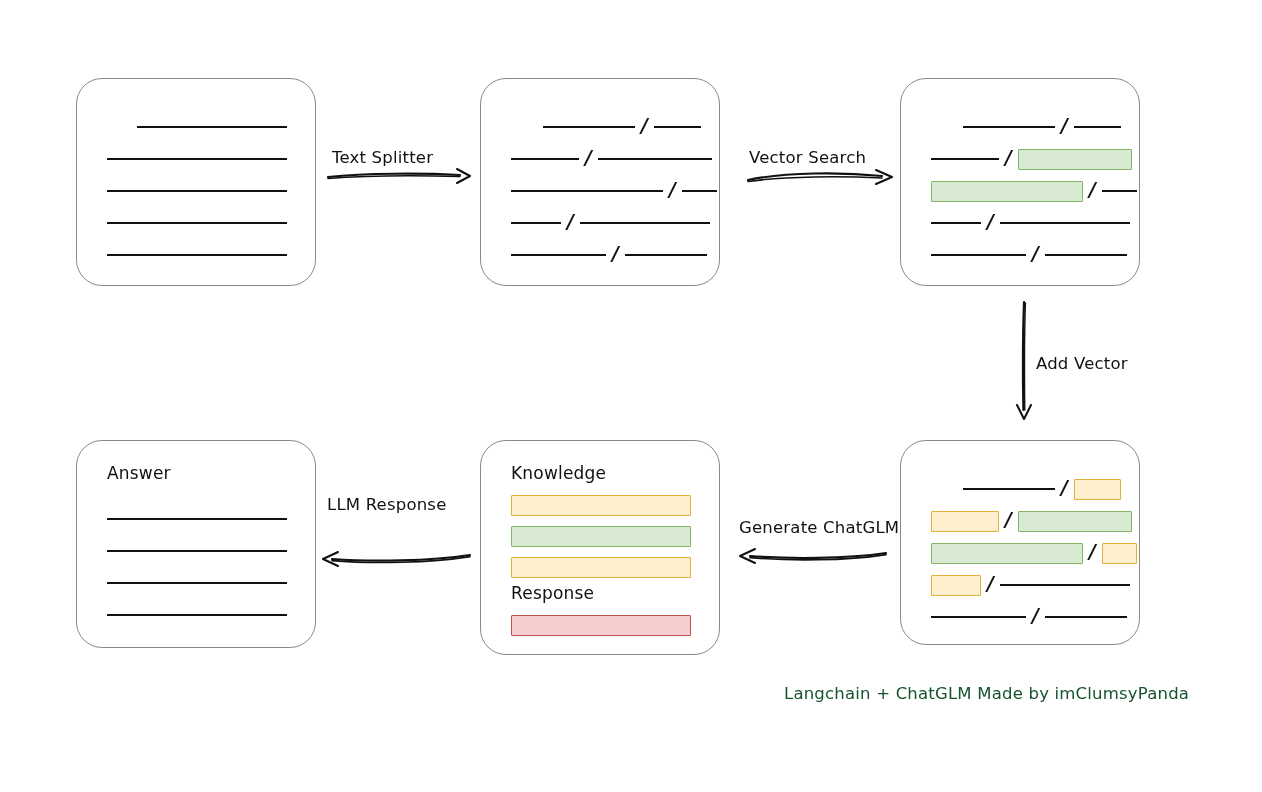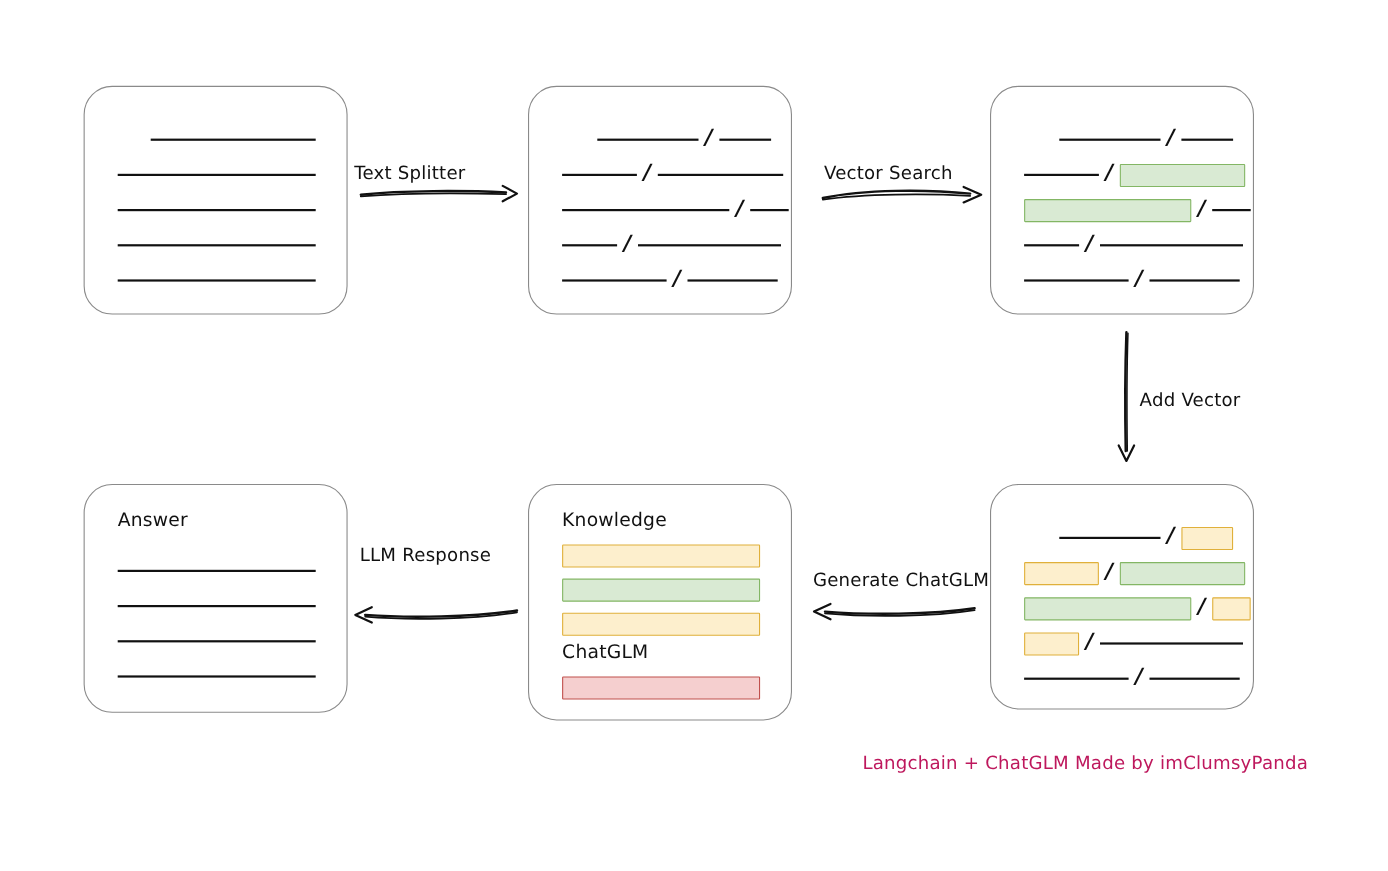--- a/index.html
+++ b/index.html
@@ -89,21 +89,21 @@
     white-space: nowrap;
     color: #111111;
     letter-spacing: .2px;
   }
 
   
   .footer {
     position: absolute;
     font-size: 16.5px;
     white-space: nowrap;
-    color: #be185d;
+    color: #14532d;
     letter-spacing: .2px;
   }
 </style>
 </head>
 <body>
 
 <div class="card" style="left:76px; top:78px; width:240px; height:208px;">
   <div class="rows">
       <div class="row" style="top: 38px; left: 60px;">
         <span class="seg-line" style="width: 150px;"></span>
@@ -213,21 +213,21 @@
     </div>
 </div>
 
 <div class="card" style="left:480px; top:440px; width:240px; height:215px;">
   <div class="card-label" style="left:30px; top:22px;">Knowledge</div>
   <div>
       <div class="bar hl-yellow" style="left: 30px; width: 180px; top: 54px;"></div>
       <div class="bar hl-green" style="left: 30px; width: 180px; top: 85px;"></div>
       <div class="bar hl-yellow" style="left: 30px; width: 180px; top: 116px;"></div>
     </div>
-  <div class="card-label" style="left:30px; top:142px;">ChatGLM</div>
+  <div class="card-label" style="left:30px; top:142px;">Response</div>
   <div>
       <div class="bar hl-red" style="left: 30px; width: 180px; top: 174px;"></div>
     </div>
 </div>
 
 <div class="card" style="left:76px; top:440px; width:240px; height:208px;">
   <div class="card-label" style="left:30px; top:22px;text-align:right;">Answer</div>
   <div class="rows">
       <div class="row" style="top: 68px; left: 30px;">
         <span class="seg-line" style="width: 180px;"></span>
@@ -244,21 +244,21 @@
     </div>
 </div>
 
 <div class="arrow" style="left:326px; top:160px; width:148px; height:30px;">
   <svg width="148" height="30" viewBox="0 0 148 30">
     <path d="M2,17 C40,13 96,13 134,15" fill="none" stroke="#111" stroke-width="2.2" stroke-linecap="round"></path>
     <path d="M2,18.5 C40,15.5 96,15.5 134,16.5" fill="none" stroke="#111" stroke-width="1.6" stroke-linecap="round"></path>
     <path d="M131,9 L144,16 L131,23" fill="none" stroke="#111" stroke-width="2" stroke-linejoin="round" stroke-linecap="round"></path>
   </svg>
 </div>
-<div class="arrow-label" style="left:322px; top:148px;">Text Splitter</div>
+<div class="arrow-label" style="left:332px; top:148px;">Text Splitter</div>
 
 <div class="arrow" style="left:746px; top:160px; width:148px; height:30px;">
   <svg width="148" height="30" viewBox="0 0 148 30">
     <path d="M2,20 C40,12 96,12 136,16" fill="none" stroke="#111" stroke-width="2.2" stroke-linecap="round"></path>
     <path d="M2,21.5 C40,16 96,16 136,18" fill="none" stroke="#111" stroke-width="1.6" stroke-linecap="round"></path>
     <path d="M130,10 L146,17 L130,24" fill="none" stroke="#111" stroke-width="2" stroke-linejoin="round" stroke-linecap="round"></path>
   </svg>
 </div>
 <div class="arrow-label" style="left:749px; top:148px;">Vector Search</div>
 

